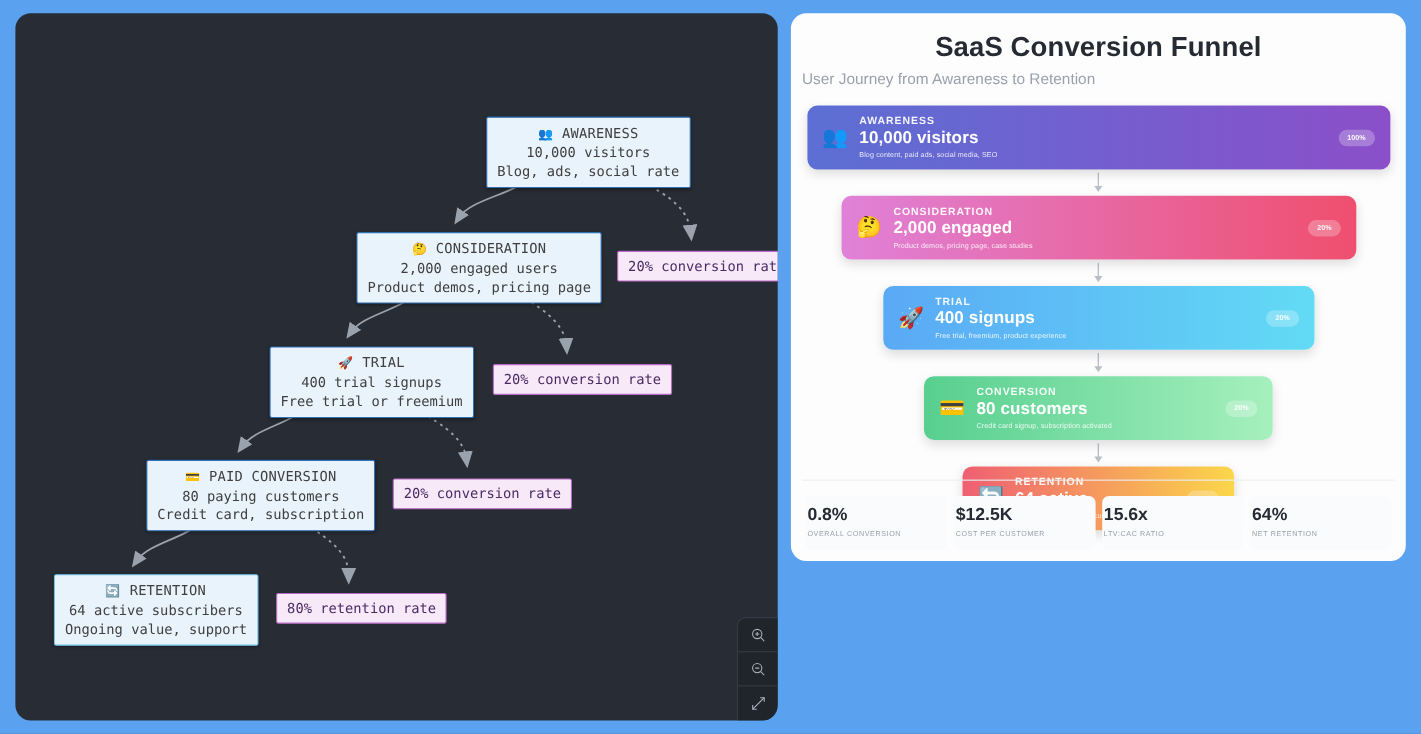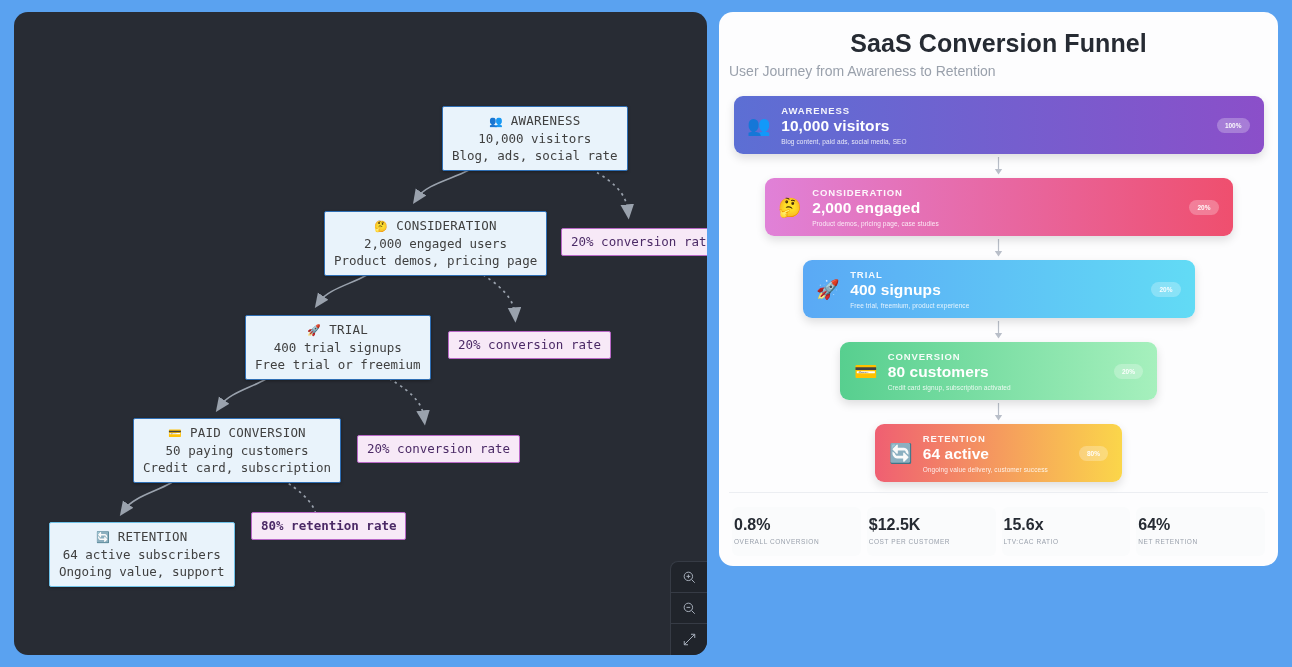--- a/index.html
+++ b/index.html
@@ -69,21 +69,21 @@
   }
   .zoom-btn {
     height: 31px; display: flex; align-items: center; justify-content: center;
     border-bottom: 1px solid #363b45; color: #a9b1bd;
   }
   .zoom-btn:last-child { border-bottom: none; }
 
   
   .funnel-panel {
     position: relative;
-    width: 559px; height: 554px;
+    width: 559px; height: 498px;
     background: #fdfdfe;
     border-radius: 14px;
     overflow: hidden;
     flex: 0 0 auto;
     padding: 8px 10px 0;
   }
   .f-title {
     text-align: center; font-size: 25px; font-weight: bold; color: #262b33;
     letter-spacing: .1px; margin-top: 9px;
   }
@@ -173,34 +173,34 @@
       </div>
 
       <div class="node" style="left:231px; top:303px;">
         <div class="ttl"><span class="emj">🚀</span> <span>TRIAL</span></div>
         <div>400 trial signups</div>
         <div>Free trial or freemium</div>
       </div>
 
       <div class="node" style="left:119px; top:406px;">
         <div class="ttl"><span class="emj">💳</span> <span>PAID CONVERSION</span></div>
-        <div>50 paying customers</div>
+        <div>80 paying customers</div>
         <div>Credit card, subscription</div>
       </div>
 
       <div class="node n-ret" style="left:35px; top:510px;">
         <div class="ttl"><span class="emj">🔄</span> <span>RETENTION</span></div>
         <div>64 active subscribers</div>
         <div>Ongoing value, support</div>
       </div>
 
       <div class="lbl" style="left:547px; top:216px;">20% conversion rate</div>
       <div class="lbl" style="left:434px; top:319px;">20% conversion rate</div>
       <div class="lbl" style="left:343px; top:423px;">20% conversion rate</div>
-      <div class="lbl" style="left:237px; top:500px;font-weight:bold;">80% retention rate</div>
+      <div class="lbl" style="left:237px; top:527px;">80% retention rate</div>
 
       <div class="zoom-bar">
         <div class="zoom-btn">
           <svg width="15" height="15" viewBox="0 0 20 20">
             <circle cx="8.5" cy="8.5" r="5.6" fill="none" stroke="currentColor" stroke-width="1.3"></circle>
             <line x1="12.7" y1="12.7" x2="17" y2="17" stroke="currentColor" stroke-width="1.3"></line>
             <line x1="6" y1="8.5" x2="11" y2="8.5" stroke="currentColor" stroke-width="1.3"></line>
             <line x1="8.5" y1="6" x2="8.5" y2="11" stroke="currentColor" stroke-width="1.3"></line>
           </svg>
         </div>

